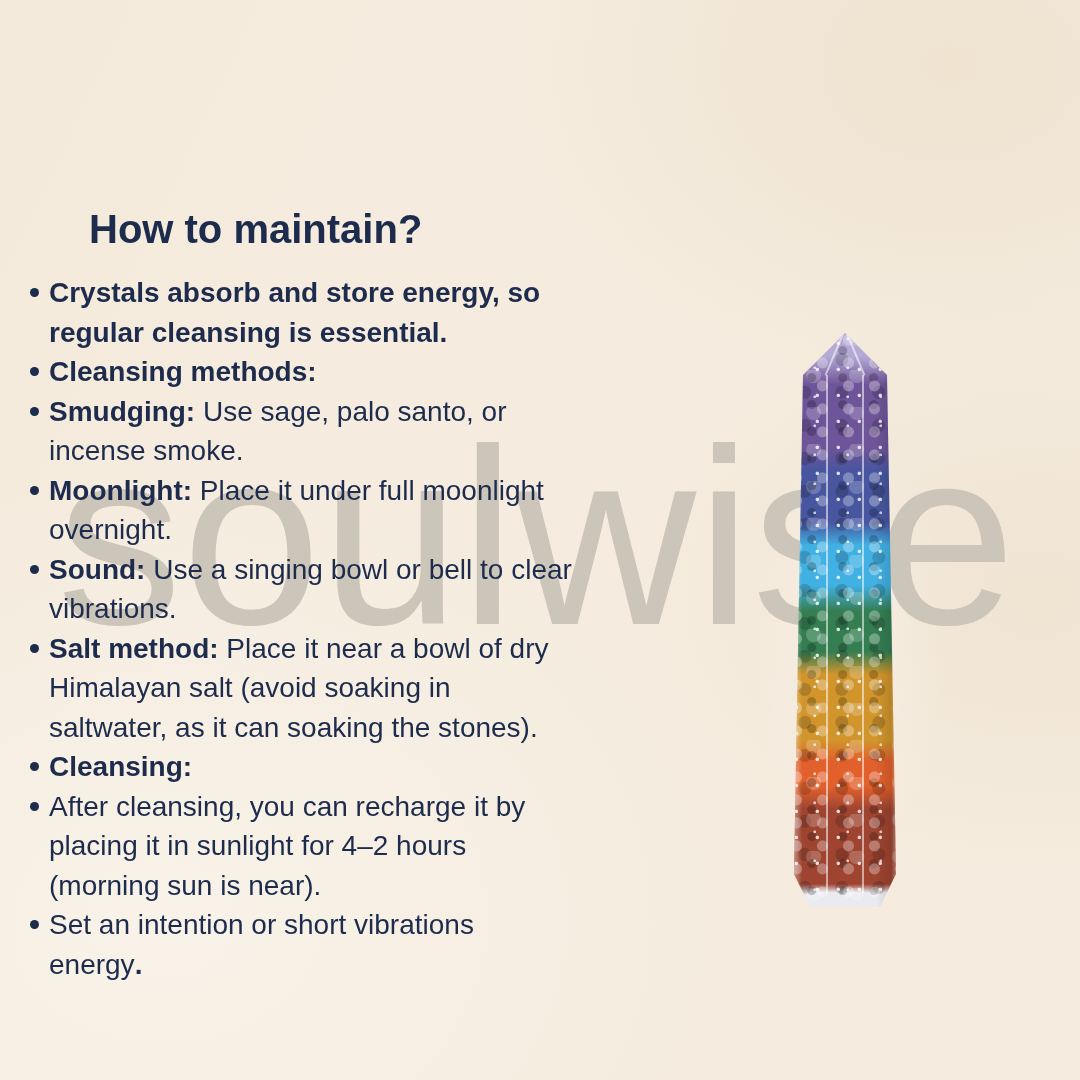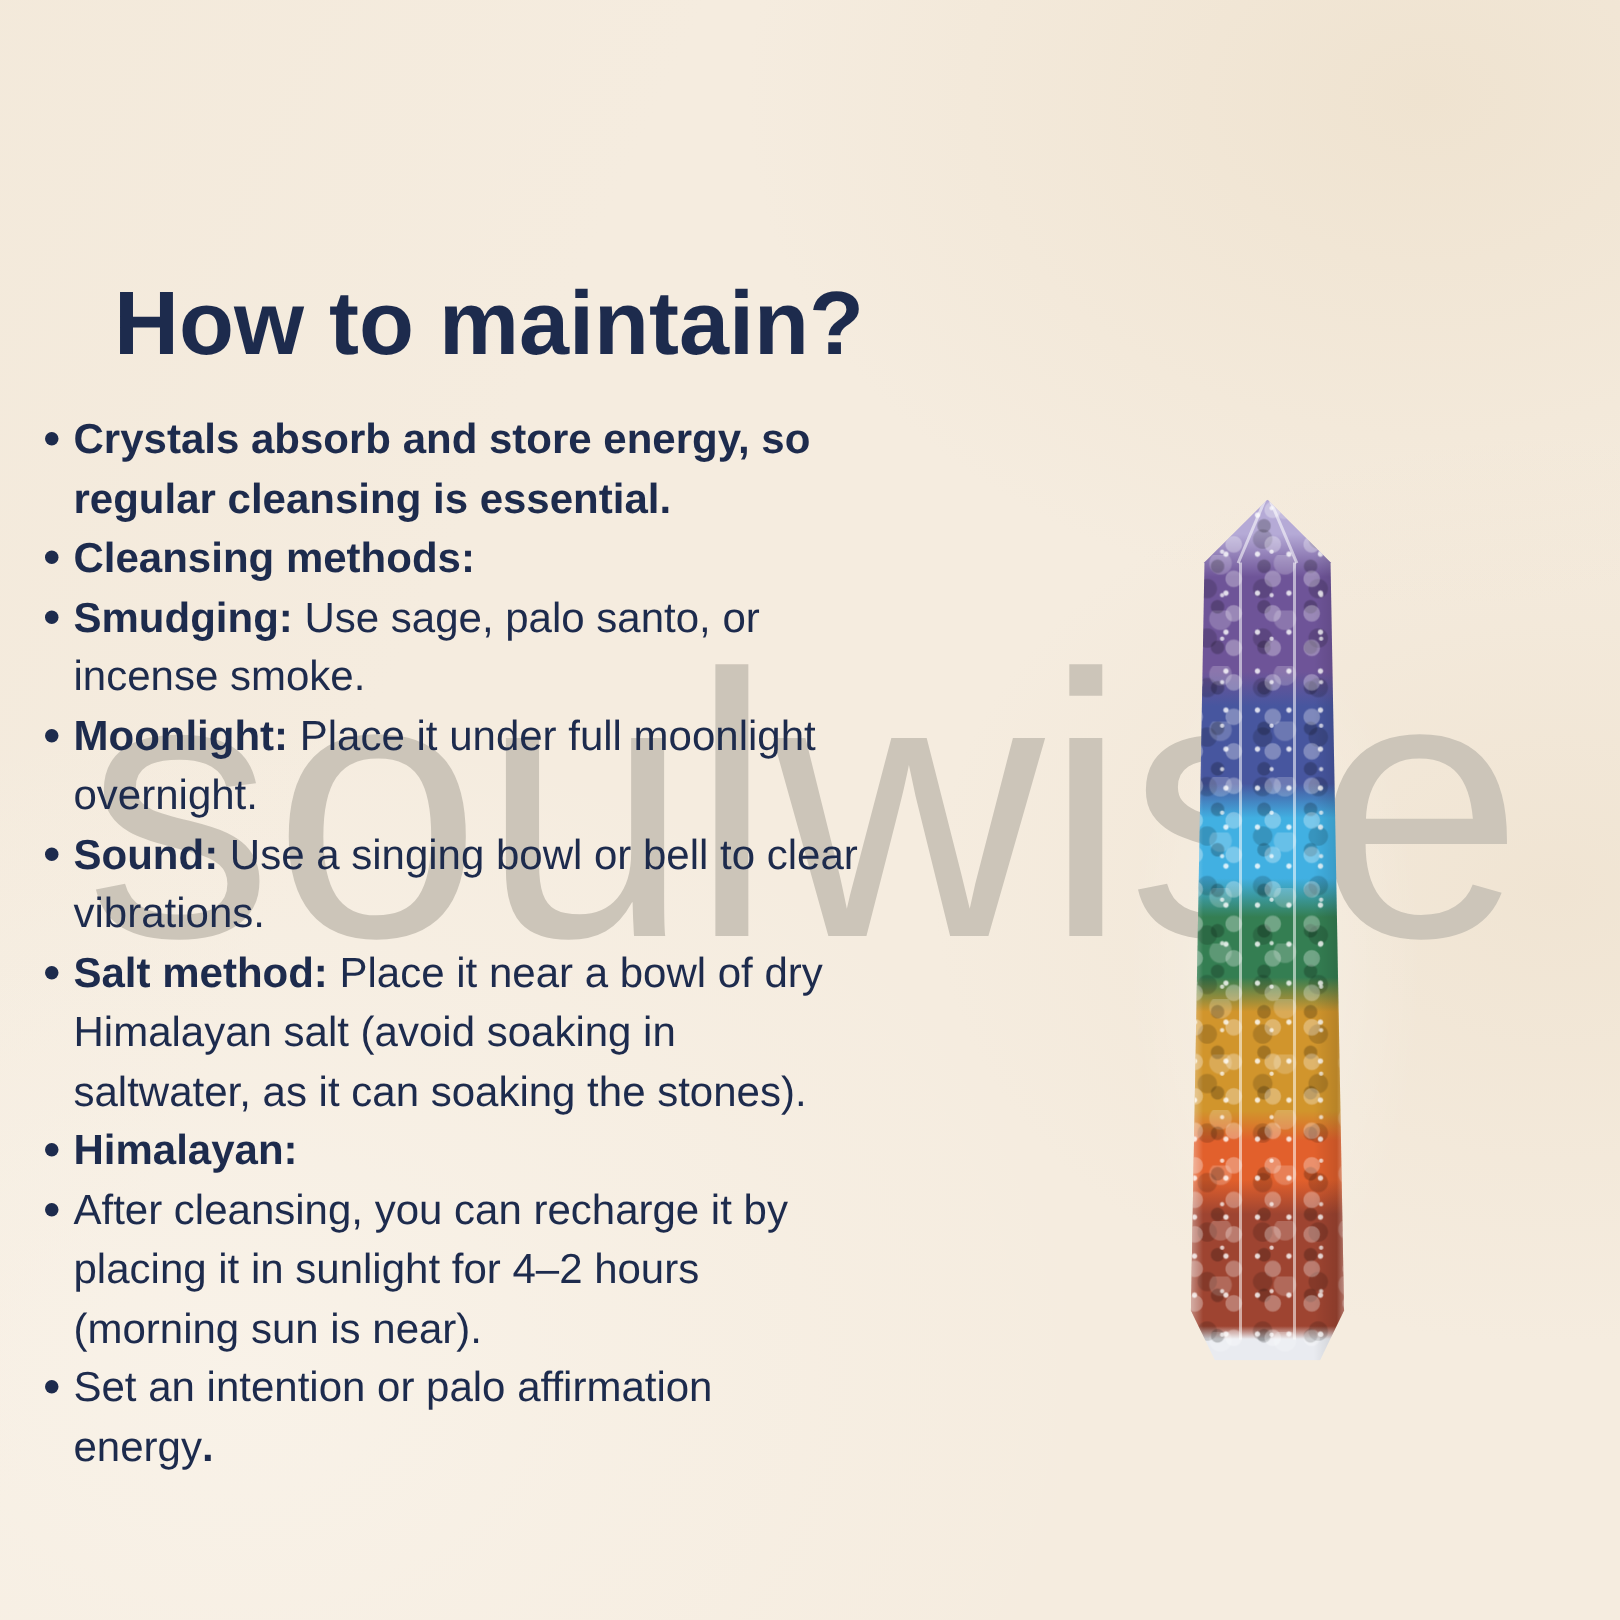--- a/index.html
+++ b/index.html
@@ -72,22 +72,22 @@
       rgba(0,0,0,0) 78%, rgba(0,0,0,.12) 92%, rgba(255,255,255,.5) 100%);
   }
   .facet{position:absolute;width:2px;background:rgba(255,255,255,.55);}
   .facet.v1{left:36px;top:42px;bottom:14px;}
   .facet.v2{left:72px;top:42px;bottom:14px;}
   .facet.d1{left:52px;top:1px;height:45px;transform-origin:top center;transform:rotate(23deg);}
   .facet.d2{left:56px;top:1px;height:45px;transform-origin:top center;transform:rotate(-23deg);}
 
   
   .page-title{
-    position:absolute;left:76px;top:186px;z-index:4;margin:0;
-    font-size:60px;line-height:60px;font-weight:bold;color:var(--ink,#1d2b4d);
+    position:absolute;left:76px;top:186px;z-index:4;margin:13px;
+    font-size:40px;line-height:60px;font-weight:bold;color:var(--ink,#1d2b4d);
     white-space:nowrap;
   }
   .bullet-list{
     position:absolute;left:30px;top:273px;width:640px;z-index:4;
     margin:0;padding:0;list-style:none;
     font-size:28px;line-height:39.5px;color:var(--ink,#1d2b4d);
   }
   .bullet-list li{display:flex;align-items:flex-start;}
   .dot{flex:0 0 9px;width:9px;height:9px;border-radius:50%;
     background:var(--ink,#1d2b4d);margin-top:15px;margin-right:10px;}
@@ -156,33 +156,33 @@
         <span class="dot"></span>
         <div class="li-text">
           <div class="line"><strong>Salt method:</strong> Place it near a bowl of dry</div>
           <div class="line">Himalayan salt (avoid soaking in</div>
           <div class="line">saltwater, as it can soaking the stones).</div>
         </div>
       </li>
       <li>
         <span class="dot"></span>
         <div class="li-text">
-          <div class="line"><strong>Himalayan:</strong></div>
+          <div class="line"><strong>Cleansing:</strong></div>
         </div>
       </li>
       <li>
         <span class="dot"></span>
         <div class="li-text">
           <div class="line">After cleansing, you can recharge it by</div>
           <div class="line">placing it in sunlight for 4–2 hours</div>
           <div class="line">(morning sun is near).</div>
         </div>
       </li>
       <li>
         <span class="dot"></span>
         <div class="li-text">
-          <div class="line">Set an intention or palo affirmation</div>
+          <div class="line">Set an intention or short vibrations</div>
           <div class="line">energy<strong>.</strong></div>
         </div>
       </li>
     </ul>
 
 </div>
 
 </body></html>

